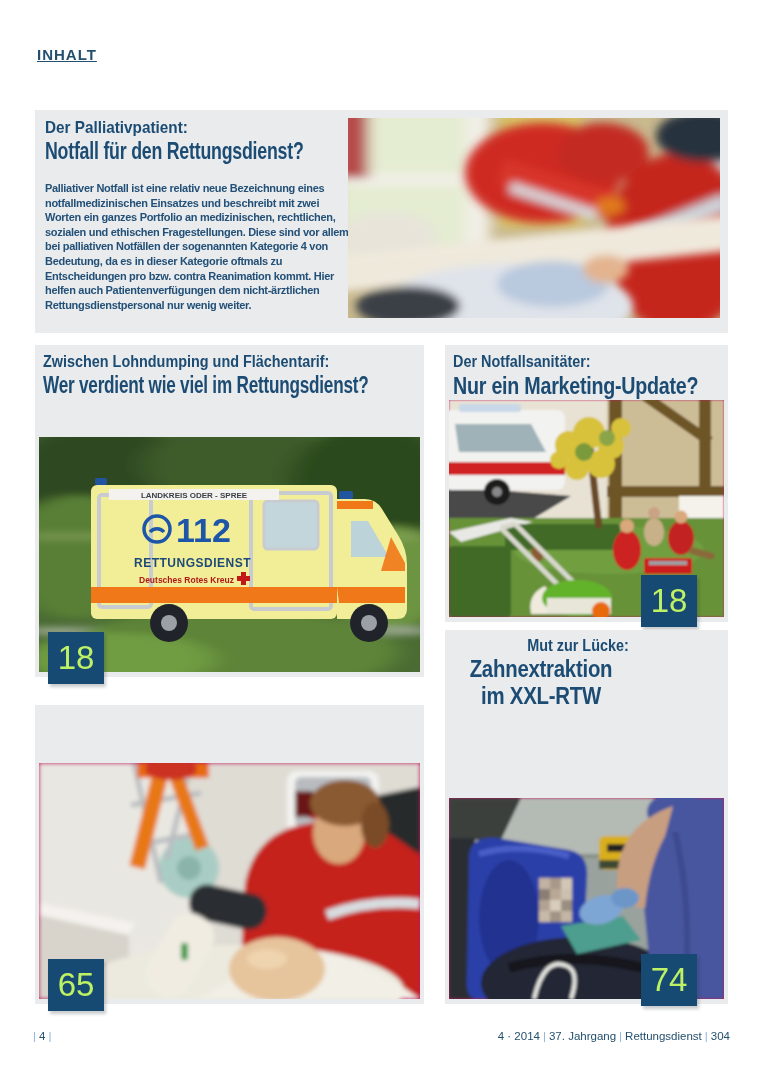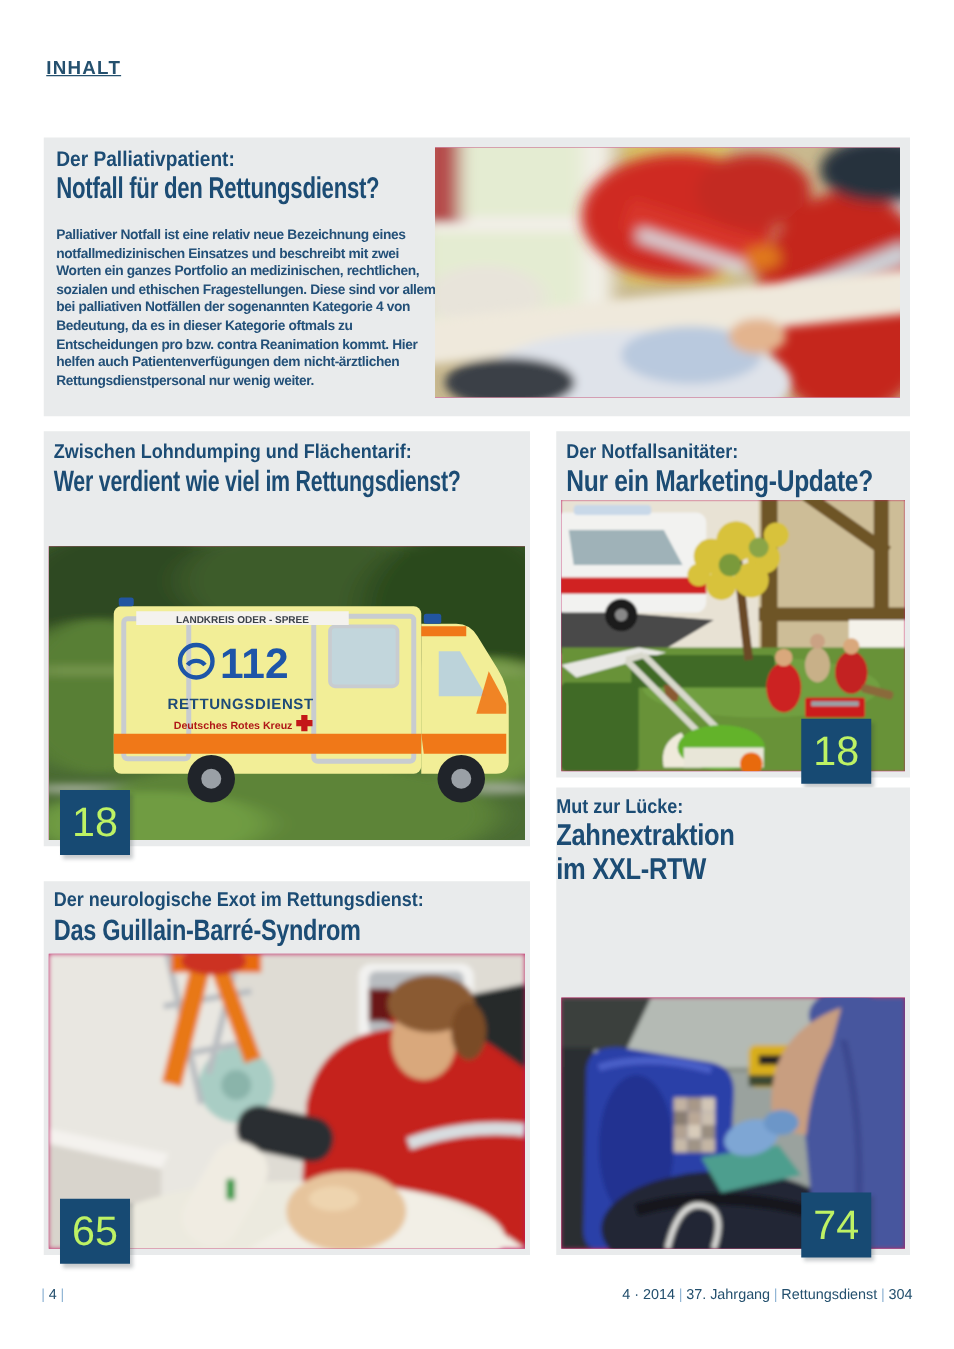--- a/index.html
+++ b/index.html
@@ -26,21 +26,21 @@
   .b2-txt{left:8px;top:7px;width:377px;}
   .b2-txt .title{font-size:23.5px;line-height:28px;}
   .b2-txt .body-text{margin-top:3px;font-size:11px;line-height:14.5px;letter-spacing:-0.4px;}
 
   .b3-txt{left:8px;top:7px;width:271px;}
   .b3-txt .title{font-size:24px;line-height:29px;}
 
   .b4-txt{left:8px;top:6px;width:377px;}
   .b4-txt .title{font-size:23.5px;line-height:29px;}
 
-  .b5-txt{left:0;top:6px;width:271px;}
+  .b5-txt{left:11px;top:6px;width:271px;text-align:center;}
   .b5-txt .title{font-size:24px;line-height:27px;width:200px;}
   .b5-txt .body-text{margin-top:6px;font-size:11.5px;line-height:15.2px;letter-spacing:-0.3px;}
 
   .photo{position:absolute;overflow:hidden;background:#be185d;}
   .photo svg{display:block;width:100%;height:100%;}
 
   .badge{position:absolute;width:56px;height:52px;background:#174a73;color:#bef264;
        font-size:33px;line-height:52px;text-align:center;
        box-shadow:2px 3px 3px rgba(40,50,60,0.25);}
 
@@ -234,24 +234,20 @@
           <rect x="98" y="198" width="64" height="16" fill="#e8e6d8"></rect>
           <circle cx="152" cy="211" r="9" fill="#e86a10"></circle>
         </g>
       </g>
     </svg>
   </div>
   <div class="badge" style="right:31px;bottom:-5px;">18</div>
 </section>
 
 <section class="teaser" style="left:35px;top:705px;width:389px;height:299px;">
-  <div class="txt b4-txt">
-    <div class="kicker">Der neurologische Exot im Rettungsdienst:</div>
-    <div class="title" style="--tsx:0.8;">Das Guillain-Barré-Syndrom</div>
-  </div>
   <div class="photo" style="left:4px;top:58px;width:381px;height:236px;" role="img" aria-label="Paramedic in red jacket tends an elderly patient inside an ambulance">
     <svg viewBox="0 0 381 236" preserveAspectRatio="none">
       <defs>
           <filter id="f4a" x="-30%" y="-30%" width="160%" height="160%">
             <feGaussianBlur stdDeviation="2"></feGaussianBlur>
           </filter>
         </defs>
       <g filter="url(#f4a)">
         <rect width="381" height="236" fill="#dfdcd4"></rect>
         <rect x="0" y="0" width="150" height="236" fill="#e9e7e1"></rect>

